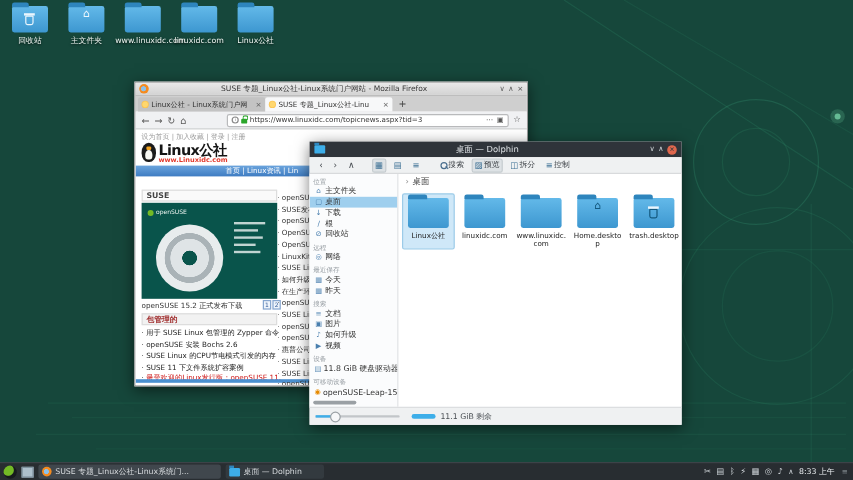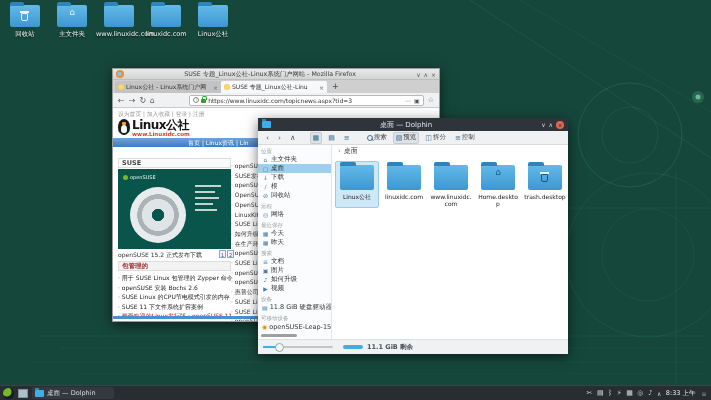--- a/index.html
+++ b/index.html
@@ -118,21 +118,21 @@
   .fitem.sel{background:#cfe8f8;border:1px solid #9ccbe8;border-radius:2px;}
   .fitem .folder{width:34px;height:25px;margin:0 auto;}
   .flabel{margin-top:3px;font-size:6px;line-height:7px;color:#222;word-break:break-all;}
   .dp-status{position:absolute;left:0;bottom:0;width:100%;height:15px;background:#eff1f2;border-top:1px solid #dcdee0;
     display:flex;align-items:center;padding:0 5px;font-size:6.5px;color:#4a4f54;}
   .status-left{width:150px;white-space:nowrap;overflow:hidden;}
   .slider{position:relative;width:70px;height:2px;background:#c2c6c9;border-radius:1px;}
   .slider .fill{position:absolute;left:0;top:0;width:16px;height:2px;background:#3daee9;}
   .slider .knob{position:absolute;left:12px;top:-3.5px;width:9px;height:9px;border-radius:50%;background:#f7f8f9;border:1px solid #9aa0a4;}
   .cap{width:20px;height:4px;background:#3daee9;border-radius:2px;margin-left:10px;}
-  .free{margin-left:4px;white-space:nowrap;font-weight:bold;}
+  .free{margin-left:4px;white-space:nowrap;}
 
   
   .taskbar{position:absolute;left:0;bottom:0;width:711px;height:15px;background:#282d31;border-top:1px solid #3c4348;
     display:flex;align-items:center;gap:4px;padding:0 3px;z-index:9;}
   .launcher{width:11px;height:11px;border-radius:50%;
     background:radial-gradient(circle at 35% 35%,#73ba25 0 42%,#171b1e 50% 100%);}
   .pager{width:10px;height:9px;background:#aec0cc;border:1px solid #7f929e;}
   .task{height:12px;display:flex;align-items:center;gap:3px;padding:0 3px;border-radius:2px;font-size:6.5px;color:#d6dadd;}
   .task .tx{white-space:nowrap;overflow:hidden;}
   .task.t1{width:152px;background:#40474d;}
@@ -447,20 +447,24 @@
         <span class="knob"></span>
       </span>
       <span class="cap"></span>
       <span class="free">11.1 GiB 剩余</span>
     </div>
   </div>
 
   <div class="taskbar">
     <span class="launcher"></span>
     <span class="pager"></span>
+    <div class="task t1">
+      <span class="ff-icon"></span>
+      <span class="tx">SUSE 专题_Linux公社-Linux系统门...</span>
+    </div>
     <div class="task t2">
       <span class="minifolder"></span>
       <span class="tx">桌面 — Dolphin</span>
     </div>
     <div class="tray">
       <span class="ti">✂</span>
       <span class="ti">▤</span>
       <span class="ti">ᛒ</span>
       <span class="ti">⚡</span>
       <span class="ti">▦</span>

